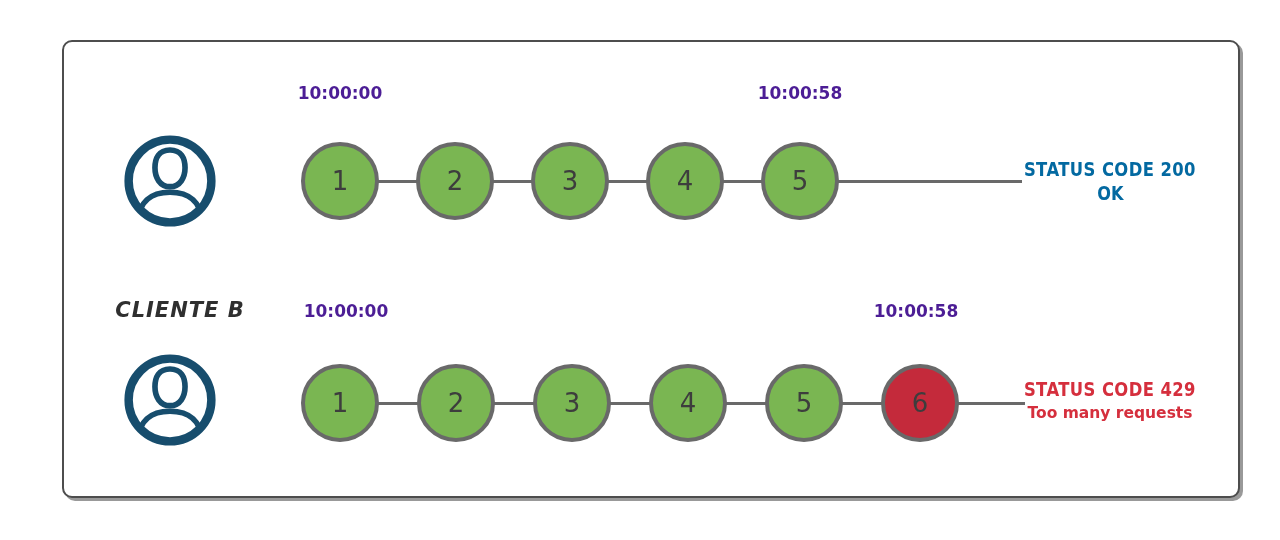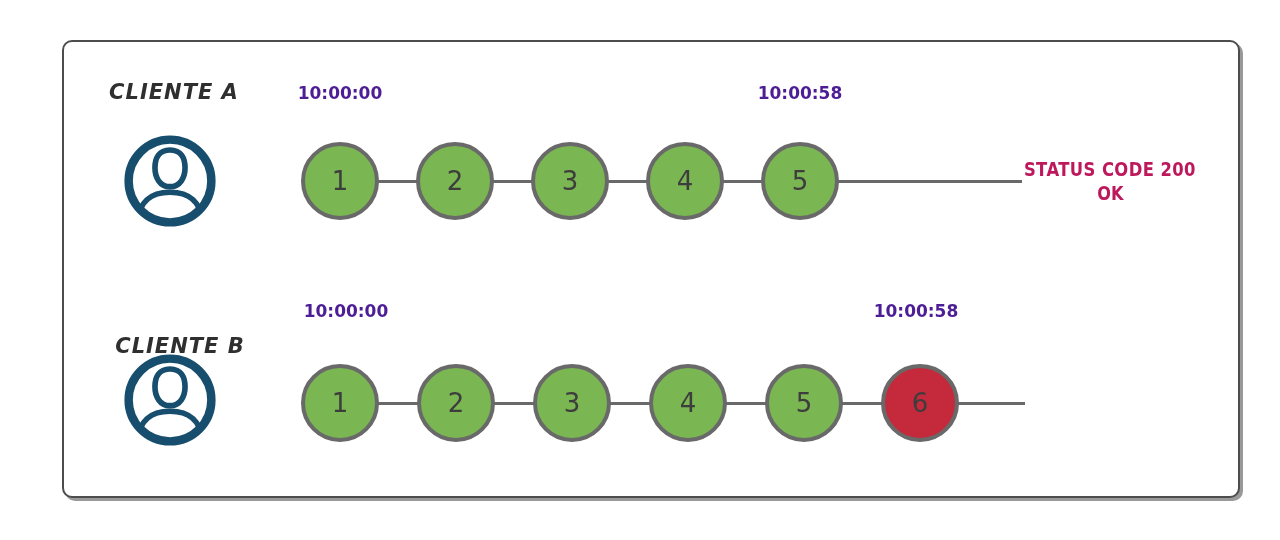--- a/index.html
+++ b/index.html
@@ -60,21 +60,21 @@
     color: #3d3d3d;
   }
   .req-ok { background: #7ab652; }
   .req-blocked { background: #c42a3b; }
   .status-block {
     position: absolute;
     width: 210px;
     text-align: center;
     line-height: 22px;
   }
-  .status-ok { color: #be185d; }
+  .status-ok { color: #0369a1; }
   .status-err { color: #d52f3d; }
   .status-line1 {
     display: inline-block;
     font-size: 20px;
     font-weight: bold;
     white-space: nowrap;
     transform: scaleX(0.82);
     transform-origin: center;
     letter-spacing: 0.5px;
   }
@@ -91,21 +91,20 @@
     font-weight: bold;
     white-space: nowrap;
   }
 </style>
 </head>
 <body>
 
 <div class="canvas">
   <div class="frame"></div>
 
-  <div class="client-label" style="left:84px; top:80px;">CLIENTE A</div>
 
   <div class="avatar" style="left:123px; top:134px;">
     <svg width="94" height="94" viewBox="0 0 100 100">
       <defs>
           <clipPath id="clipA">
             <circle cx="50" cy="50" r="41"></circle>
           </clipPath>
         </defs>
       <circle cx="50" cy="50" r="44" fill="none" stroke="#174d6d" stroke-width="9"></circle>
       <g clip-path="url(#clipA)">
@@ -134,21 +133,21 @@
     </div>
   <div class="req-circle req-ok" style="left:761px; top:142px;">
     <span>5</span>
     </div>
 
   <div class="status-block status-ok" style="left:1005px; top:158px;">
     <span class="status-line1">STATUS CODE 200</span><br>
     <span class="status-line2-ok">OK</span>
   </div>
 
-  <div class="client-label" style="left:90px; top:298px;margin-top:36px;">CLIENTE B</div>
+  <div class="client-label" style="left:90px; top:298px;">CLIENTE B</div>
 
   <div class="avatar" style="left:123px; top:353px;">
     <svg width="94" height="94" viewBox="0 0 100 100">
       <defs>
           <clipPath id="clipB">
             <circle cx="50" cy="50" r="41"></circle>
           </clipPath>
         </defs>
       <circle cx="50" cy="50" r="44" fill="none" stroke="#174d6d" stroke-width="9"></circle>
       <g clip-path="url(#clipB)">
@@ -175,13 +174,17 @@
   <div class="req-circle req-ok" style="left:649px; top:364px;">
     <span>4</span>
     </div>
   <div class="req-circle req-ok" style="left:765px; top:364px;">
     <span>5</span>
     </div>
   <div class="req-circle req-blocked" style="left:881px; top:364px;">
     <span>6</span>
     </div>
 
+  <div class="status-block status-err" style="left:1005px; top:378px;">
+    <span class="status-line1">STATUS CODE 429</span>
+    <span class="status-line2-err">Too many requests</span>
+  </div>
 </div>
 
 </body></html>

